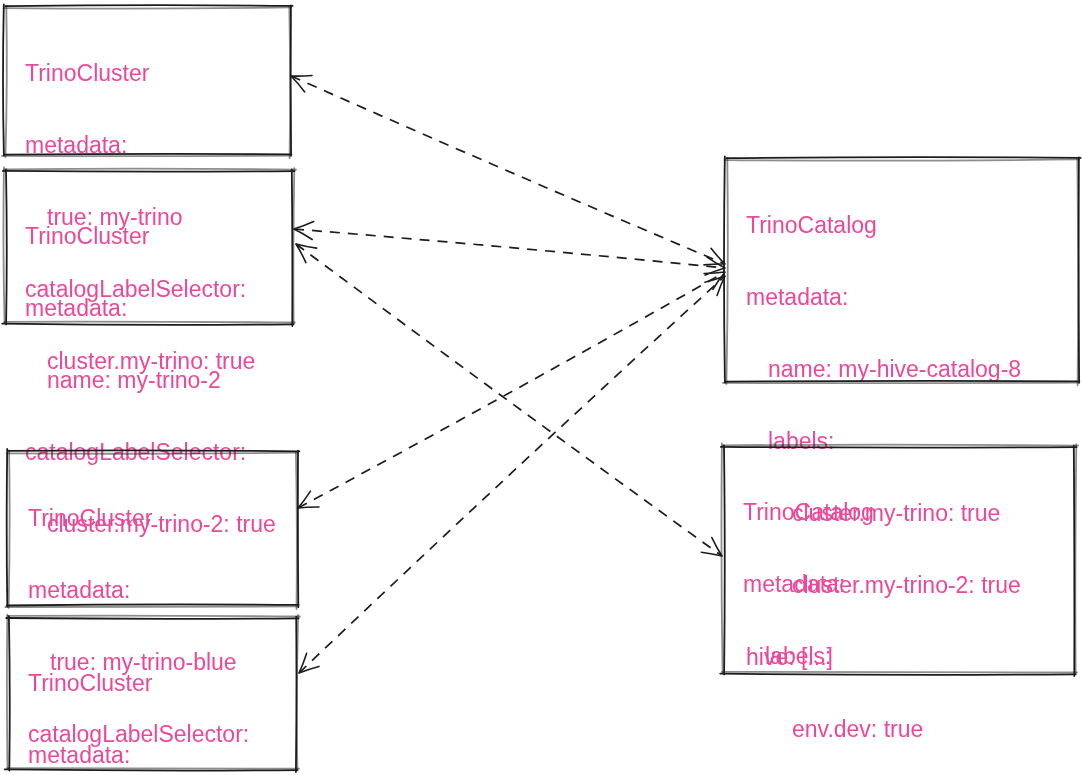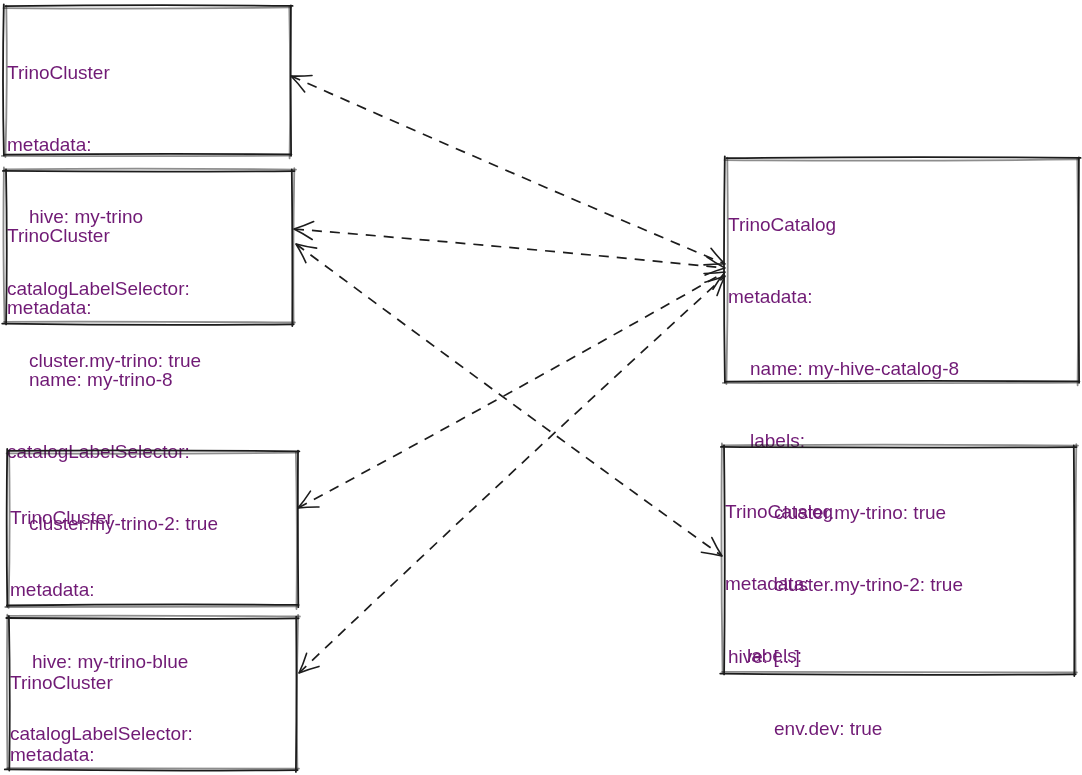--- a/index.html
+++ b/index.html
@@ -7,23 +7,23 @@
     position: relative;
     width: 1082px;
     height: 775px;
     background: #ffffff;
     overflow: hidden;
     font-family: "Liberation Sans", sans-serif;
   }
   .node {
     position: absolute;
     box-sizing: border-box;
-    padding: 6px 2px;
-    color: #701a75;
-    font-size: 19px;
+    padding: 6px 20px;
+    color: #ec4899;
+    font-size: 23px;
     line-height: 24px;
     white-space: pre;
     z-index: 1;
   }
   .ln { height: 24px; }
   .ind1 { padding-left: 22px; }
   .ind2 { padding-left: 46px; }
   #overlay {
     position: absolute;
     left: 0; top: 0;
@@ -40,37 +40,37 @@
   #box-catalog-2 { left: 723px; top: 446px; width: 352px; height: 227px; }
 </style>
 </head>
 <body>
 
 <div class="canvas">
 
   <div class="node" id="box-cluster-1">
     <div class="ln">TrinoCluster</div>
     <div class="ln">metadata:</div>
-    <div class="ln ind1">hive: my-trino</div>
+    <div class="ln ind1">true: my-trino</div>
     <div class="ln">catalogLabelSelector:</div>
     <div class="ln ind1">cluster.my-trino: true</div>
   </div>
 
   <div class="node" id="box-cluster-2">
     <div class="ln">TrinoCluster</div>
     <div class="ln">metadata:</div>
-    <div class="ln ind1">name: my-trino-8</div>
+    <div class="ln ind1">name: my-trino-2</div>
     <div class="ln">catalogLabelSelector:</div>
     <div class="ln ind1">cluster.my-trino-2: true</div>
   </div>
 
   <div class="node" id="box-cluster-3">
     <div class="ln">TrinoCluster</div>
     <div class="ln">metadata:</div>
-    <div class="ln ind1">hive: my-trino-blue</div>
+    <div class="ln ind1">true: my-trino-blue</div>
     <div class="ln">catalogLabelSelector:</div>
     
   </div>
 
   <div class="node" id="box-cluster-4">
     <div class="ln">TrinoCluster</div>
     <div class="ln">metadata:</div>
     
     
     

